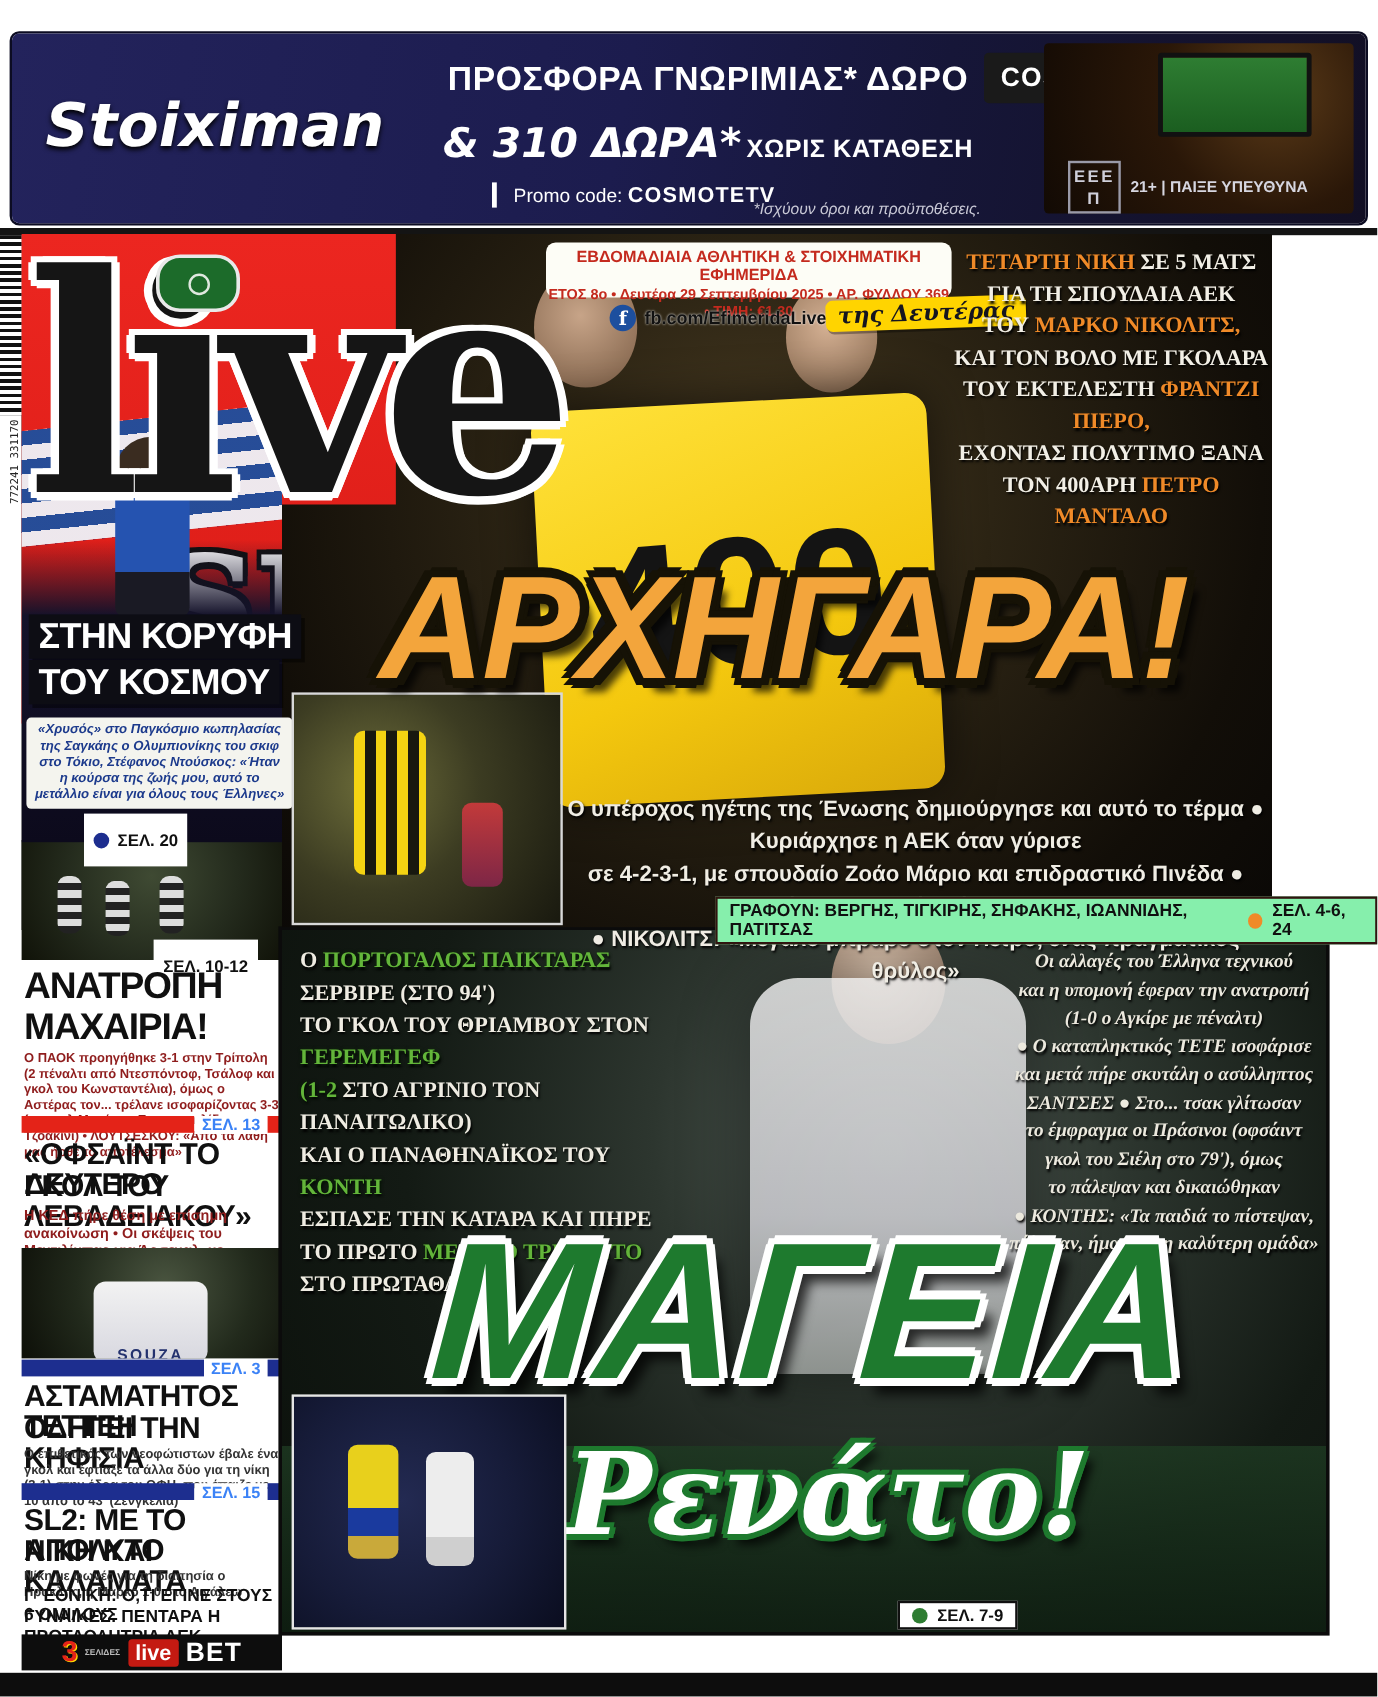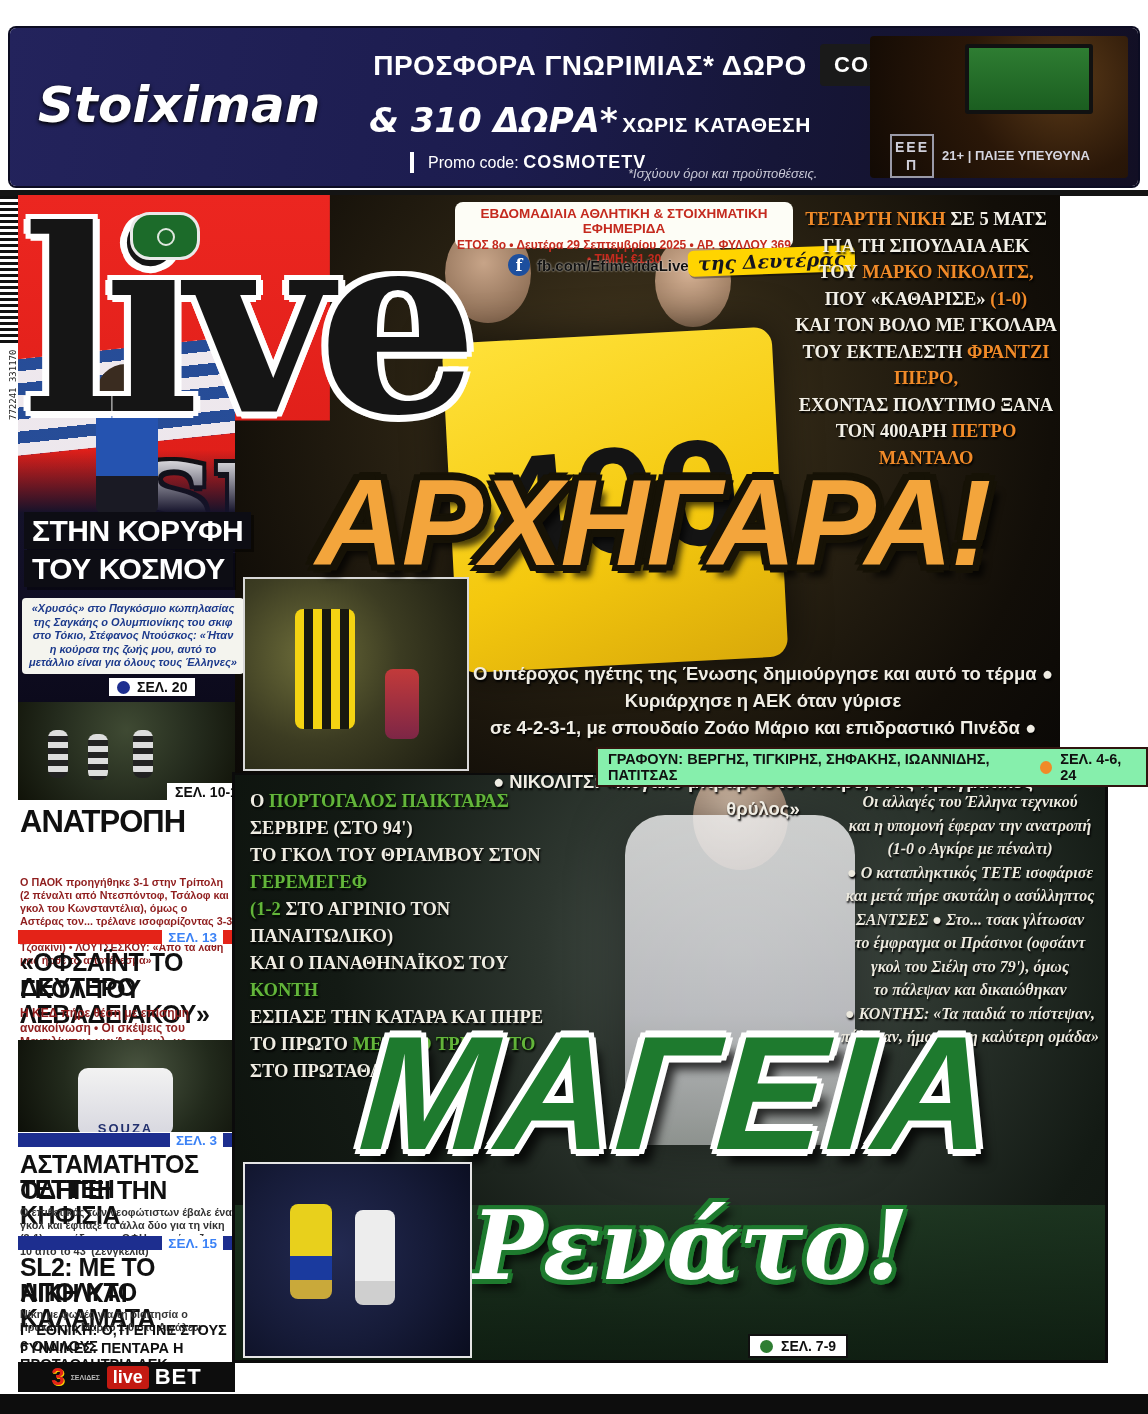--- a/index.html
+++ b/index.html
@@ -95,21 +95,21 @@
     border:2px solid #30140f;padding:2px 10px;font:bold 14.5px "Liberation Sans",sans-serif;color:#101010;}
   .dot{width:13px;height:13px;border-radius:50%;display:inline-block;}
   .dot-orange{background:#f08a28;}
   .dot-green{background:#2e7d32;}
   .dot-blue{background:#1d2e8f;}
 
   
   #paok-photo{left:18px;top:700px;width:217px;height:100px;
     background:radial-gradient(circle at 50% 30%,#3f4a33 0%,#242b1d 55%,#101208 100%);}
   .page-chip{position:absolute;background:#fff;color:#101010;font:bold 14px "Liberation Sans",sans-serif;
-    padding:1px 8px;display:flex;align-items:center;gap:7px;margin-left:39px;}
+    padding:14px 8px;display:flex;align-items:center;gap:7px;}
   .lc-title{left:20px;width:214px;font:900 31px/1 "Liberation Sans",sans-serif;color:#101010;letter-spacing:-1px;}
   .lc-title-sm{left:20px;width:214px;font:900 25px/1 "Liberation Sans",sans-serif;color:#101010;letter-spacing:-.5px;}
   .lc-body{left:20px;width:213px;font:bold 10.8px/13px "Liberation Sans",sans-serif;color:#8f1d1d;}
   .lc-body-dark{color:#333;}
   .sep-bar{left:18px;width:217px;height:14px;display:flex;align-items:center;}
   .sep-fill{flex:1;height:100%;}
   .sep-red{background:#e42318;}
   .sep-blue{background:#1d2e8f;}
   .sep-label{background:#fff;font:bold 13.5px "Liberation Sans",sans-serif;color:#3b82f6;padding:0 6px;}
   .sep-cap{width:12px;height:100%;}
@@ -222,21 +222,20 @@
   <div class="abs" id="fb-row">
     <div id="fb-icon">f</div>
     <div id="fb-text">fb.com/EfimeridaLiveSport</div>
   </div>
   <div class="abs" id="edition-chip">της Δευτέρας</div>
 
   <div class="abs" id="kicker">
     <div class="kline"><span></span><span class="k-hl">ΤΕΤΑΡΤΗ ΝΙΚΗ</span><span> ΣΕ 5 ΜΑΤΣ</span></div>
     <div class="kline"><span>ΓΙΑ ΤΗ ΣΠΟΥΔΑΙΑ ΑΕΚ</span><span class="k-hl"></span><span></span></div>
     <div class="kline"><span>ΤΟΥ </span><span class="k-hl">ΜΑΡΚΟ ΝΙΚΟΛΙΤΣ,</span><span></span></div>
-    <div class="kline"><span>ΠΟΥ «ΚΑΘΑΡΙΣΕ» </span><span class="k-hl">(1-0)</span><span></span></div>
     <div class="kline"><span>ΚΑΙ ΤΟΝ ΒΟΛΟ ΜΕ ΓΚΟΛΑΡΑ</span><span class="k-hl"></span><span></span></div>
     <div class="kline"><span>ΤΟΥ ΕΚΤΕΛΕΣΤΗ </span><span class="k-hl">ΦΡΑΝΤΖΙ ΠΙΕΡΟ,</span><span></span></div>
     <div class="kline"><span>ΕΧΟΝΤΑΣ ΠΟΛΥΤΙΜΟ ΞΑΝΑ</span><span class="k-hl"></span><span></span></div>
     <div class="kline"><span>ΤΟΝ 400ΑΡΗ </span><span class="k-hl">ΠΕΤΡΟ ΜΑΝΤΑΛΟ</span><span></span></div>
   </div>
 
   <div class="abs" id="aek-headline">ΑΡΧΗΓΑΡΑ!</div>
 
   <div class="abs" id="aek-inset">
     <div class="mini-fig" style="left:50px;top:30px;width:60px;height:120px;background:repeating-linear-gradient(90deg,#f4d312 0 9px,#18180f 9px 18px);"></div>
@@ -266,20 +265,21 @@
   <div class="abs" id="paok-photo">
     <div class="mini-fig" style="left:30px;top:30px;width:20px;height:48px;background:repeating-linear-gradient(180deg,#ddd 0 6px,#222 6px 12px);"></div>
     <div class="mini-fig" style="left:70px;top:34px;width:20px;height:46px;background:repeating-linear-gradient(180deg,#ddd 0 6px,#222 6px 12px);"></div>
     <div class="mini-fig" style="left:115px;top:30px;width:20px;height:48px;background:repeating-linear-gradient(180deg,#ddd 0 6px,#222 6px 12px);"></div>
   </div>
   <div class="abs page-chip" style="left:128px;top:783px;">
     <span>ΣΕΛ. 10-12</span>
   </div>
 
   <div class="abs lc-title" style="top:806px;">ΑΝΑΤΡΟΠΗ</div>
+  <div class="abs lc-title" style="top:840px;">ΜΑΧΑΙΡΙΑ!</div>
   <div class="abs lc-body" style="top:876px;">Ο ΠΑΟΚ προηγήθηκε 3-1 στην Τρίπολη (2 πέναλτι από Ντεσπόντοφ, Τσάλοφ και γκολ του Κωνσταντέλια), όμως ο Αστέρας τον... τρέλανε ισοφαρίζοντας 3-3 (τα γκολ Μακέντα, Εμμανουηλίδης, Τζοακίνι) • ΛΟΥΤΣΕΣΚΟΥ: «Από τα λάθη μας ήρθε το αποτέλεσμα»</div>
   <div class="abs sep-bar" style="top:930px;">
     <div class="sep-fill sep-red"></div>
     <div class="sep-label">ΣΕΛ. 13</div>
     <div class="sep-cap sep-red"></div>
   </div>
 
   <div class="abs lc-title-sm" style="top:950px;">«ΟΦΣΑΪΝΤ ΤΟ ΔΕΥΤΕΡΟ</div>
   <div class="abs lc-title-sm" style="top:977px;">ΓΚΟΛ ΤΟΥ ΛΕΒΑΔΕΙΑΚΟΥ»</div>
   <div class="abs lc-body" style="top:1006px;font-size:12px;line-height:14.5px;">Η ΚΕΔ πήρε θέση με επίσημη ανακοίνωση • Οι σκέψεις του Μεντιλίμπαρ για Άρσεναλ, με Ποντένσε βασικό ο Ολυμπιακός</div>

